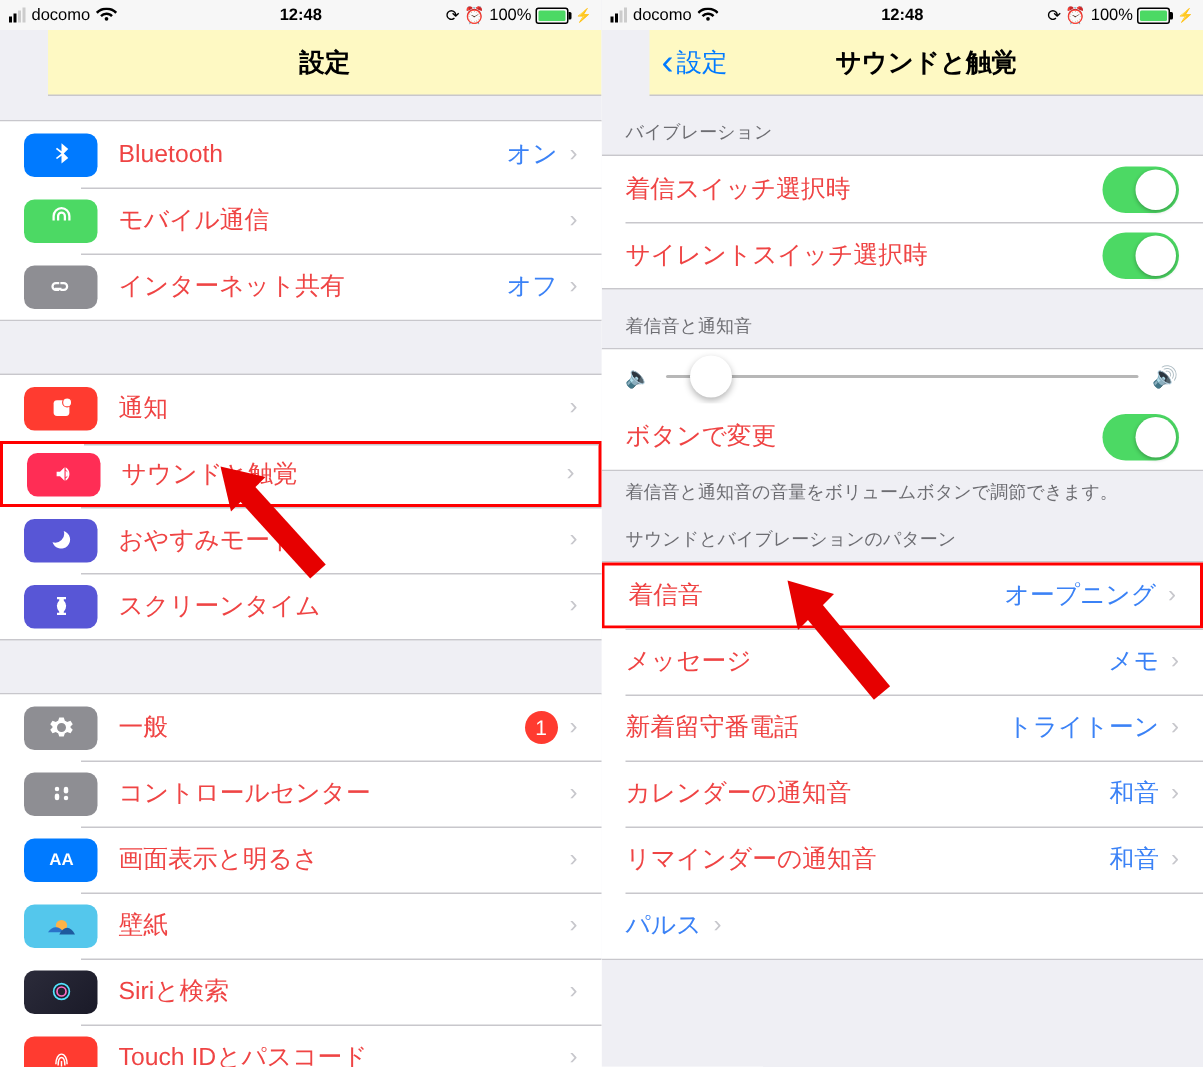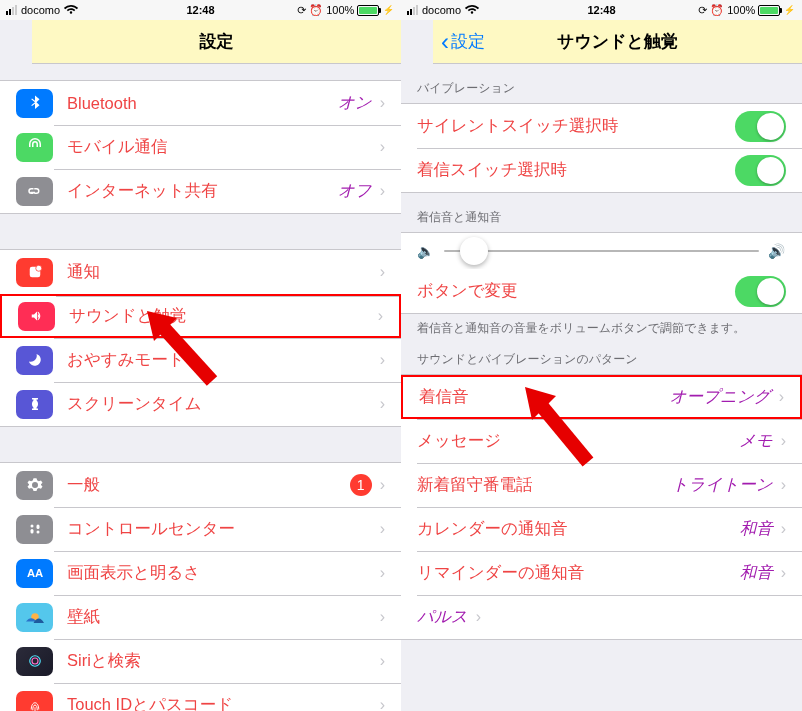--- a/index.html
+++ b/index.html
@@ -24,23 +24,23 @@
     .nav-title { position: absolute; left: 0; right: 0; text-align: center; font-size: 17px; font-weight: 600; }
     .nav-back { display: flex; align-items: center; color: #007aff; font-size: 17px; padding-left: 8px; z-index: 1; }
     .nav-back-chevron { font-size: 24px; font-weight: 300; margin-right: 2px; }
     .content { flex: 1; overflow-y: auto; }
     .section-header { font-size: 12px; color: #6d6d72; padding: 16px 16px 6px; text-transform: none; }
     .section-footer { font-size: 12px; color: #6d6d72; padding: 6px 16px 8px; }
     .cell-group { background: #fff; border-top: 0.5px solid #c8c7cc; border-bottom: 0.5px solid #c8c7cc; }
     .cell { display: flex; align-items: center; min-height: 44px; padding: 0 16px 0 16px; background: #fff; position: relative; }
     .cell + .cell::before { content: ''; position: absolute; top: 0; left: 54px; right: 0; height: 0.5px; background: #c8c7cc; }
     .cell.no-icon + .cell.no-icon::before { left: 16px; }
-    .cell .app-icon { width: 37px; height: 29px; border-radius: 7px; margin-right: 14px; flex-shrink: 0; display: flex; align-items: center; justify-content: center; }
+    .cell .app-icon { width: 49px; height: 29px; border-radius: 7px; margin-right: 14px; flex-shrink: 0; display: flex; align-items: center; justify-content: center; }
     .cell .label { flex: 1; font-size: 16.5px; color: #ef4444; }
-    .cell .value { font-size: 16.5px; color: #a21caf; margin-right: 8px; font-style: italic; }
+    .cell .value { font-size: 16.5px; color: #3b82f6; margin-right: 8px; }
     .cell .chevron { color: #c7c7cc; font-size: 16px; font-weight: 300; }
     .cell .toggle { width: 51px; height: 31px; background: #4cd964; border-radius: 16px; position: relative; }
     .cell .toggle::after { content: ''; position: absolute; width: 27px; height: 27px; background: #fff; border-radius: 50%; top: 2px; right: 2px; box-shadow: 0 1px 3px rgba(0,0,0,0.3); }
     .badge { min-width: 22px; height: 22px; background: #ff3b30; color: #fff; border-radius: 11px; display: flex; align-items: center; justify-content: center; font-size: 14px; margin-right: 8px; }
     .slider-cell { display: flex; align-items: center; padding: 10px 16px; background: #fff; gap: 10px; }
     .slider-track { flex: 1; height: 2px; background: #b7b7b7; border-radius: 1px; position: relative; }
     .slider-thumb { position: absolute; width: 28px; height: 28px; background: #fff; border-radius: 50%; box-shadow: 0 2px 5px rgba(0,0,0,0.3); top: -13px; left: 5%; }
     .speaker-icon { color: #8e8e93; font-size: 14px; }
     .highlight-box { border: 2.5px solid #ff0000; position: relative; }
     .arrow-overlay { position: absolute; pointer-events: none; z-index: 100; }
@@ -273,25 +273,25 @@
     <div class="nav-back">
       <span class="nav-back-chevron">‹</span>
       <span>設定</span>
     </div>
     <div class="nav-title">サウンドと触覚</div>
   </div>
   <div class="content">
     <div class="section-header">バイブレーション</div>
     <div class="cell-group">
       <div class="cell no-icon">
+        <div class="label">着信スイッチ選択時</div>
+        <div class="toggle"></div>
+      </div>
+      <div class="cell no-icon">
         <div class="label">サイレントスイッチ選択時</div>
-        <div class="toggle"></div>
-      </div>
-      <div class="cell no-icon">
-        <div class="label">着信スイッチ選択時</div>
         <div class="toggle"></div>
       </div>
     </div>
     <div class="section-header">着信音と通知音</div>
     <div class="cell-group">
       <div class="slider-cell no-icon">
         <span class="speaker-icon">🔈</span>
         <div class="slider-track">
             <div class="slider-thumb"></div>
           </div>

